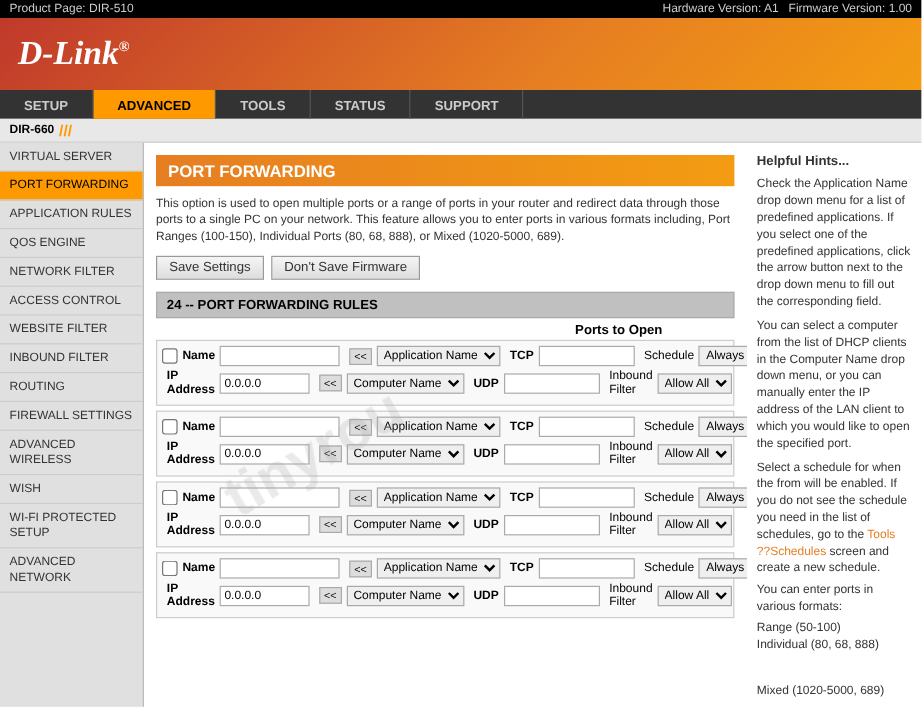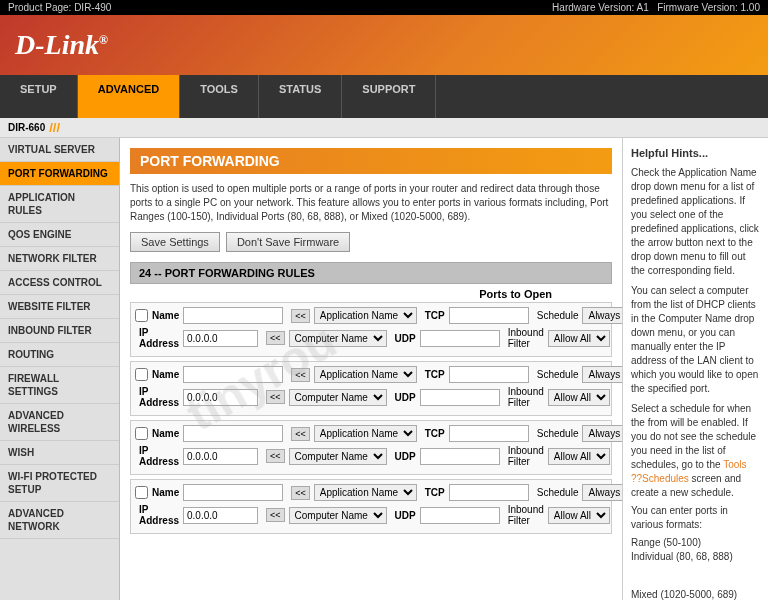--- a/index.html
+++ b/index.html
@@ -28,21 +28,21 @@
       font-size: 28px;
       font-weight: bold;
       font-family: Liberation Serif, serif;
     }
     #logo span { color: #fff; font-style: italic; }
 
     
     #nav-tabs {
       background: #333;
       display: flex;
-      height: 43px;
+      height: 24px;
     }
     #nav-tabs .tab {
       padding: 0 20px;
       line-height: 28px;
       color: #ccc;
       font-size: 11px;
       font-weight: bold;
       cursor: pointer;
       border-right: 1px solid #555;
       text-transform: uppercase;
@@ -74,21 +74,21 @@
     #sidebar {
       width: 120px;
       background: #e0e0e0;
       border-right: 1px solid #bbb;
       flex-shrink: 0;
       overflow-y: auto;
     }
     .sidebar-item {
       padding: 5px 8px;
       font-size: 10px;
-      font-weight: bold;
+      font-weight: normal;
       color: #333;
       cursor: pointer;
       border-bottom: 1px solid #ccc;
       text-transform: uppercase;
       line-height: 1.3;
     }
     .sidebar-item.active { background: #f90; color: #000; }
 
     
     #content {
@@ -229,21 +229,21 @@
       pointer-events: none;
       z-index: 10;
       top: 350px;
       left: 180px;
     }
   </style>
 </head>
 <body>
 
 <div id="top-bar">
-  <span>Product Page: DIR-490</span>
+  <span>Product Page: DIR-510</span>
   <span>
     <span>Hardware Version: A1</span>&nbsp;&nbsp;
     <span>Firmware Version: 1.00</span>
   </span>
 </div>
 
 <div id="header">
   <div id="logo">
     <span style="font-style:italic; font-weight:900;">D-Link</span><sup style="font-size:12px;">®</sup>
   </div>

